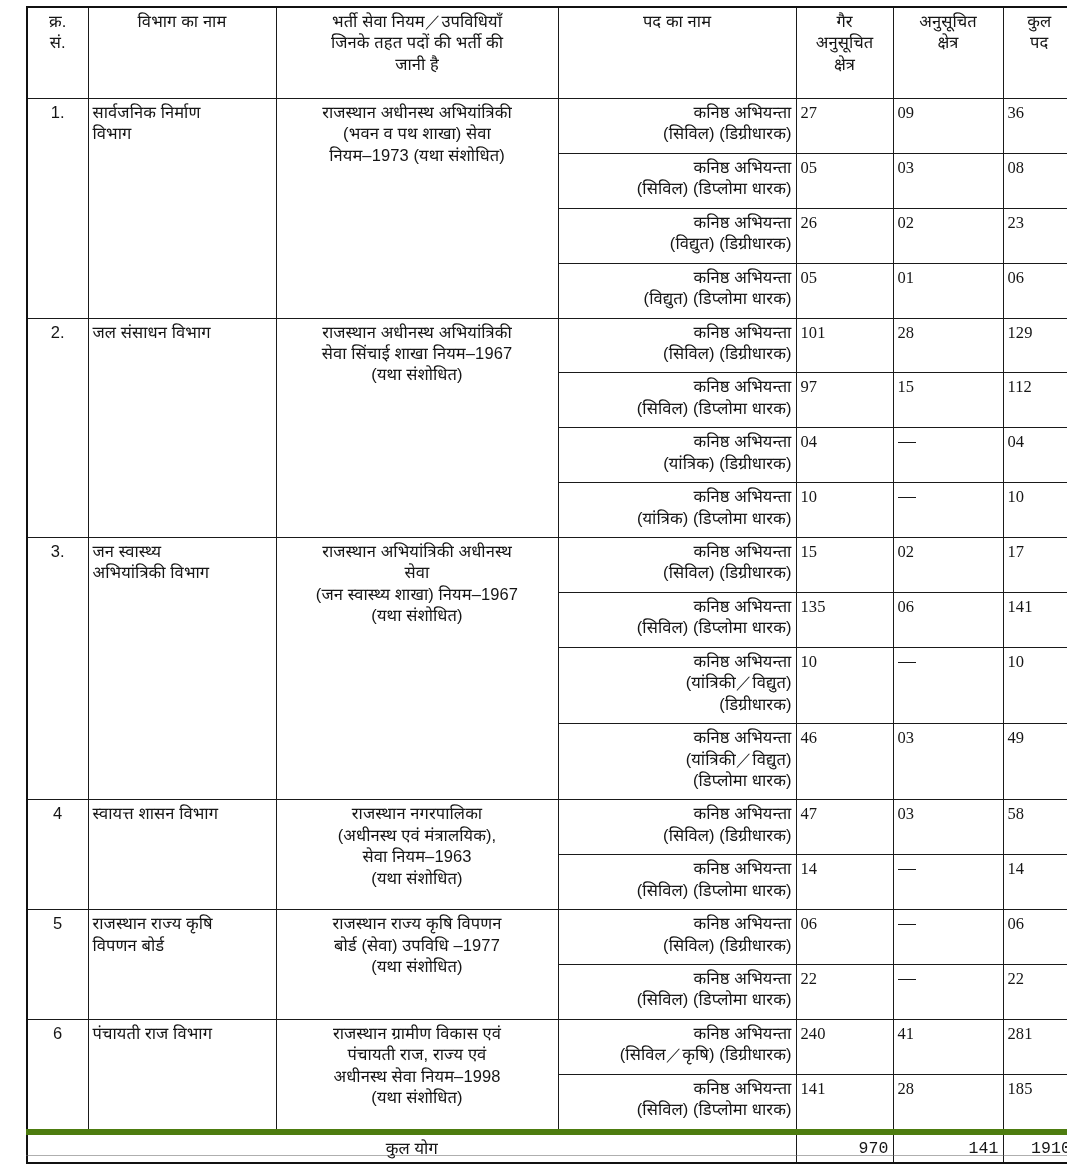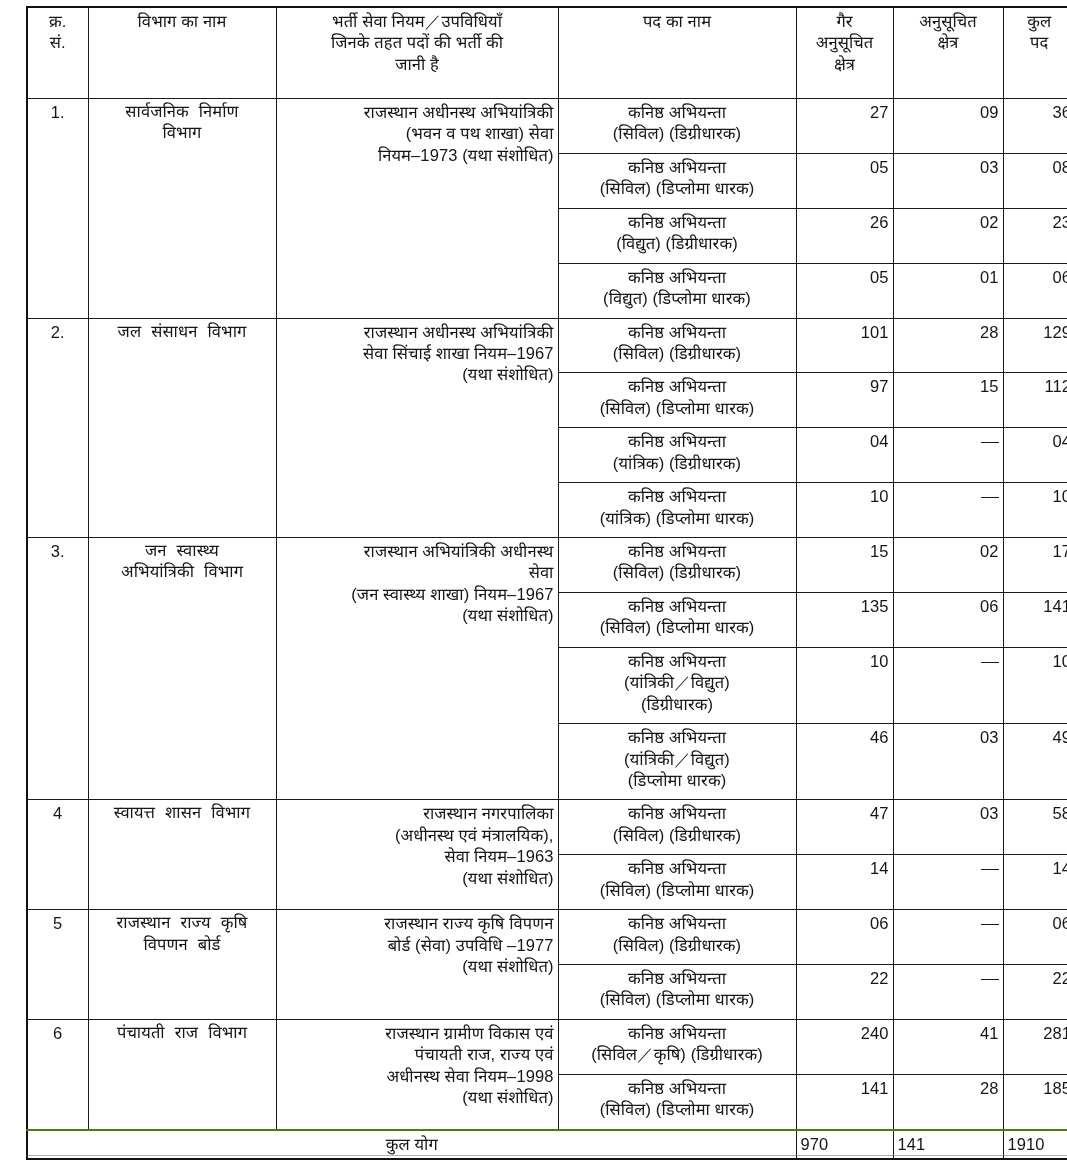--- a/index.html
+++ b/index.html
@@ -57,49 +57,49 @@
     font-size: 17px;
   }
   .hdr-sn     { height: 84px; }
   td.sn {
     text-align: center;
     font-weight: bold;
     font-size: 16.5px;
     padding-top: 7px;
   }
   td.dept {
+    padding-top: 7px;
+  }
+  td.rule {
     text-align: center;
     padding-top: 7px;
-    font-family: Liberation Mono, monospace;
-  }
-  td.rule {
+  }
+  td.post {
     text-align: right;
-    padding-top: 7px;
-  }
-  td.post {
-    text-align: center;
     padding-top: 5px;
   }
   td.num {
-    text-align: right;
+    text-align: left;
     padding-top: 6px;
     font-size: 16px;
+    font-family: Liberation Serif, serif;
   }
   td.total-label {
     text-align: center;
     font-size: 17.5px;
     padding: 7px 4px 9px 4px;
   }
   td.total-num {
-    text-align: left;
+    text-align: right;
     font-weight: bold;
     font-size: 16.5px;
     padding: 7px 4px 9px 4px;
-  }
-  tr.total-row td { border-top: 2px solid #4d7c0f; }
+    font-family: Liberation Mono, monospace;
+  }
+  tr.total-row td { border-top: 6px solid #4d7c0f; }
   .line { display: block; }
   .dash { display: inline-block; width: 18px; border-bottom: 1.6px solid #1a1a1a; vertical-align: 4px; }
   .bottom-rule {
     position: absolute;
     left: 9px;
     right: 9px;
     bottom: 10px;
     height: 0;
     border-top: 1px solid #6e6e6e;
     opacity: .55;

